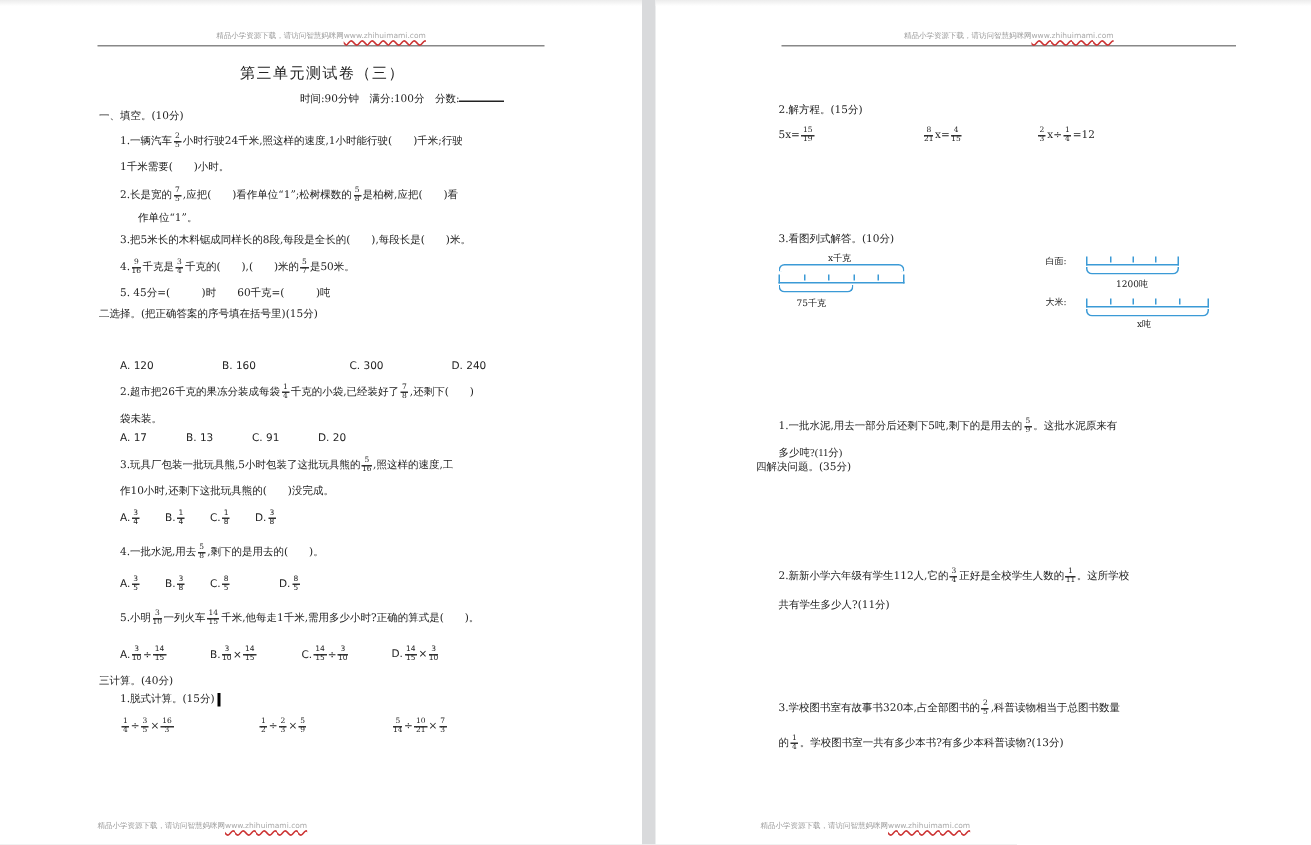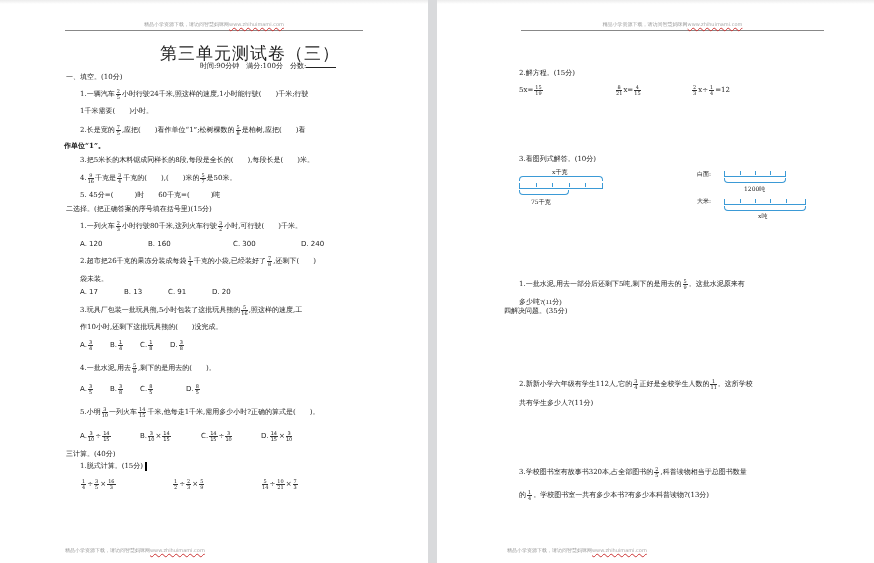--- a/index.html
+++ b/index.html
@@ -10,21 +10,21 @@
   #page-right { left:437px; width:466px; }
   .gutter-shadow { position:absolute; top:0; left:0; right:0; height:4px;
                    background:linear-gradient(#ececec,#fff); }
   .header { position:absolute; left:65px; right:65px; top:20px; height:10px; border-bottom:1px solid #888;
             text-align:center; font-family:"DejaVu Sans", sans-serif; font-size:5px; color:#999; line-height:8px; }
   #page-right .header { left:84px; right:79px; }
   .footer { position:absolute; left:65px; top:547px; font-family:"DejaVu Sans", sans-serif; font-size:5px; color:#999; }
   #page-right .footer { left:70px; }
   .url { color:#aaa; text-decoration:underline wavy #c33; text-underline-offset:1px; }
   .abs { position:absolute; white-space:nowrap; }
-  .title { font-size:17px; letter-spacing:1px; }
+  .title { font-size:10px; letter-spacing:1px; }
   .txt { font-size:7px; line-height:9px; }
   .frac { display:inline-flex; flex-direction:column; vertical-align:middle; font-size:5px; line-height:5px; text-align:center; margin:0 1px; }
   .frac .n { border-bottom:0.6px solid #333; padding:0 1px; }
   .blankline { display:inline-block; width:30px; border-bottom:1px solid #222; height:7px; vertical-align:baseline; }
   .cursor { display:inline-block; width:2px; height:9px; background:#000; vertical-align:middle; margin-left:2px; }
   .sans { font-family:"DejaVu Sans", sans-serif; }
   .bar { position:absolute; height:5px; border:1px solid #3b9ad6; border-top:none; }
   .tick { position:absolute; top:0; width:1px; height:4px; background:#3b9ad6; }
   .brace { position:absolute; height:4px; border:1px solid #3b9ad6; border-radius:0 0 4px 4px; border-top:none; }
   .brace-top { position:absolute; height:4px; border:1px solid #3b9ad6; border-radius:4px 4px 0 0; border-bottom:none; }
@@ -46,42 +46,35 @@
         <span>5</span>
       </span><span>小时行驶24千米,照这样的速度,1小时能行驶(　　)千米;行驶</span></div>
   <div class="abs txt" style="left:80px;top:107px;">1千米需要(　　)小时。</div>
   <div class="abs txt" style="left:80px;top:125px;"><span>2.长是宽的</span><span class="frac">
         <span class="n">7</span>
         <span>5</span>
       </span><span>,应把(　　)看作单位“1”;松树棵数的</span><span class="frac">
         <span class="n">5</span>
         <span>8</span>
       </span><span>是柏树,应把(　　)看</span></div>
-  <div class="abs txt" style="left:64px;top:141px;font-weight:bold;">作单位“1”。</div>
+  <div class="abs txt" style="left:92px;top:141px;">作单位“1”。</div>
   <div class="abs txt" style="left:80px;top:156px;">3.把5米长的木料锯成同样长的8段,每段是全长的(　　),每段长是(　　)米。</div>
   <div class="abs txt" style="left:80px;top:173px;"><span>4.</span><span class="frac">
         <span class="n">9</span>
         <span>16</span>
       </span><span>千克是</span><span class="frac">
         <span class="n">3</span>
         <span>4</span>
       </span><span>千克的(　　),(　　)米的</span><span class="frac">
         <span class="n">5</span>
         <span>7</span>
       </span><span>是50米。</span></div>
   <div class="abs txt" style="left:80px;top:191px;">5. 45分=(　　　)时　　60千克=(　　　)吨</div>
 
   <div class="abs txt" style="left:66px;top:205px;">二选择。(把正确答案的序号填在括号里)(15分)</div>
-  <div class="abs txt" style="left:80px;top:221px;"><span>1.一列火车</span><span class="frac">
-        <span class="n">2</span>
-        <span>3</span>
-      </span><span>小时行驶80千米,这列火车行驶</span><span class="frac">
-        <span class="n">3</span>
-        <span>2</span>
-      </span><span>小时,可行驶(　　)千米。</span></div>
   <div class="abs txt sans" style="left:80px;top:240px;">
     <span style="display:inline-block;width:68px">A. 120</span><span style="display:inline-block;width:85px">B. 160</span><span style="display:inline-block;width:68px">C. 300</span><span>D. 240</span>
   </div>
   <div class="abs txt" style="left:80px;top:256px;"><span>2.超市把26千克的果冻分装成每袋</span><span class="frac">
         <span class="n">1</span>
         <span>4</span>
       </span><span>千克的小袋,已经装好了</span><span class="frac">
         <span class="n">7</span>
         <span>8</span>
       </span><span>,还剩下(　　)</span></div>

